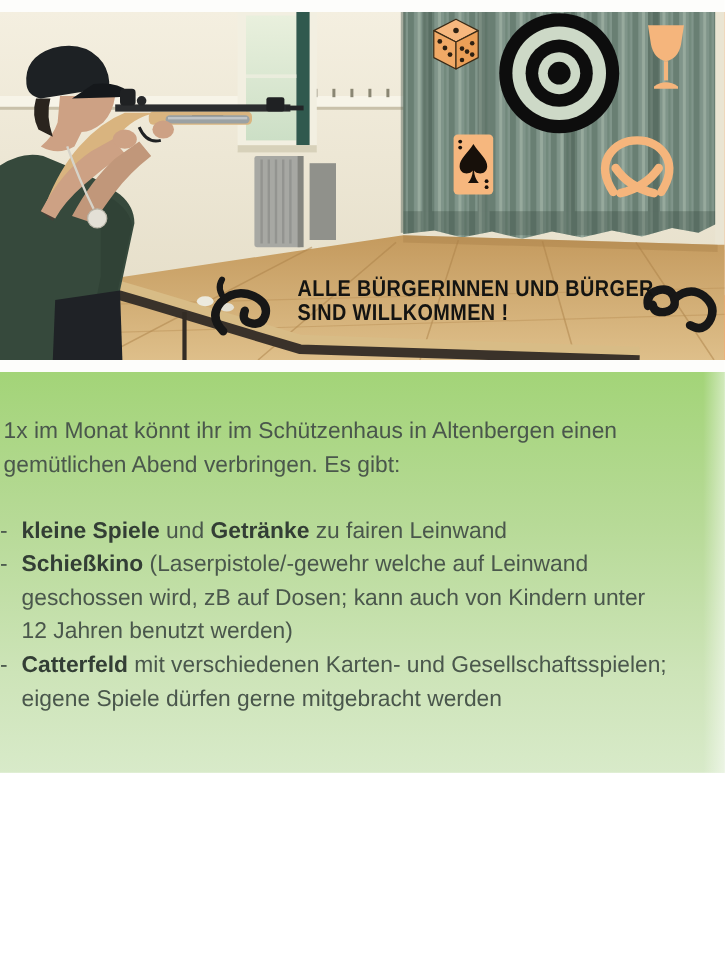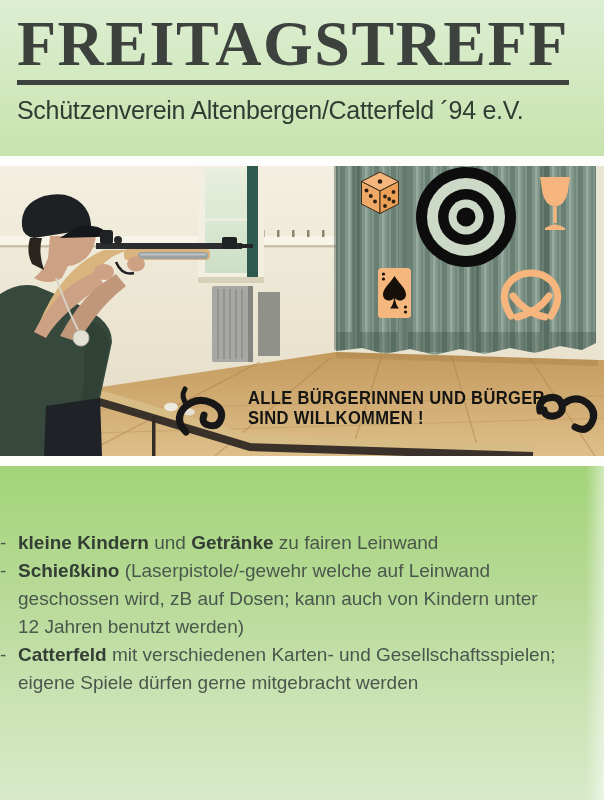--- a/index.html
+++ b/index.html
@@ -48,24 +48,20 @@
   .info-list{list-style:none;margin:27px 0 0 0;padding:0;}
   .info-list li{position:relative;padding-left:15px;}
   .info-list .dash{position:absolute;left:-3px;top:0;}
   .b{font-weight:bold;color:var(--body_bold,#333e35);}
 </style>
 </head>
 <body>
 
 <div class="page">
 
-  <div class="top-section">
-    <h1 class="flyer-title"><span class="tspan">FREITAGSTREFF</span></h1>
-    <p class="flyer-subtitle">Schützenverein Altenbergen/Catterfeld ´94 e.V.</p>
-  </div>
 
   <div class="white-strip"></div>
 
   <div class="photo-wrap">
     <svg width="604" height="290" viewBox="0 0 604 290">
       <defs>
         <linearGradient id="wallG" x1="0" y1="0" x2="0" y2="1">
           <stop offset="0" stop-color="#f4efe0"></stop>
             <stop offset="1" stop-color="#e6dfca"></stop>
         </linearGradient>
@@ -256,20 +252,21 @@
 
     <div class="photo-caption">
       <div>ALLE BÜRGERINNEN UND BÜRGER</div>
       <div>SIND WILLKOMMEN !</div>
     </div>
   </div>
 
   <div class="white-strip"></div>
 
   <div class="bottom-section">
+    <p class="intro">1x im Monat könnt ihr im Schützenhaus in Altenbergen einen gemütlichen Abend verbringen. Es gibt:</p>
     <ul class="info-list">
-        <li><span class="dash">-</span><span class="b">kleine Kindern</span><span> und </span><span class="b">Getränke</span><span> zu fairen Leinwand</span></li>
+        <li><span class="dash">-</span><span class="b">kleine Spiele</span><span> und </span><span class="b">Getränke</span><span> zu fairen Leinwand</span></li>
         <li><span class="dash">-</span><span class="b">Schießkino</span><span> (Laserpistole/-gewehr welche auf Leinwand geschossen wird, zB auf Dosen; kann auch von Kindern unter 12 Jahren benutzt werden)</span></li>
         <li><span class="dash">-</span><span class="b">Catterfeld</span><span> mit verschiedenen Karten- und Gesellschaftsspielen; eigene Spiele dürfen gerne mitgebracht werden</span></li>
       </ul>
   </div>
 
 </div>
 
 </body></html>

